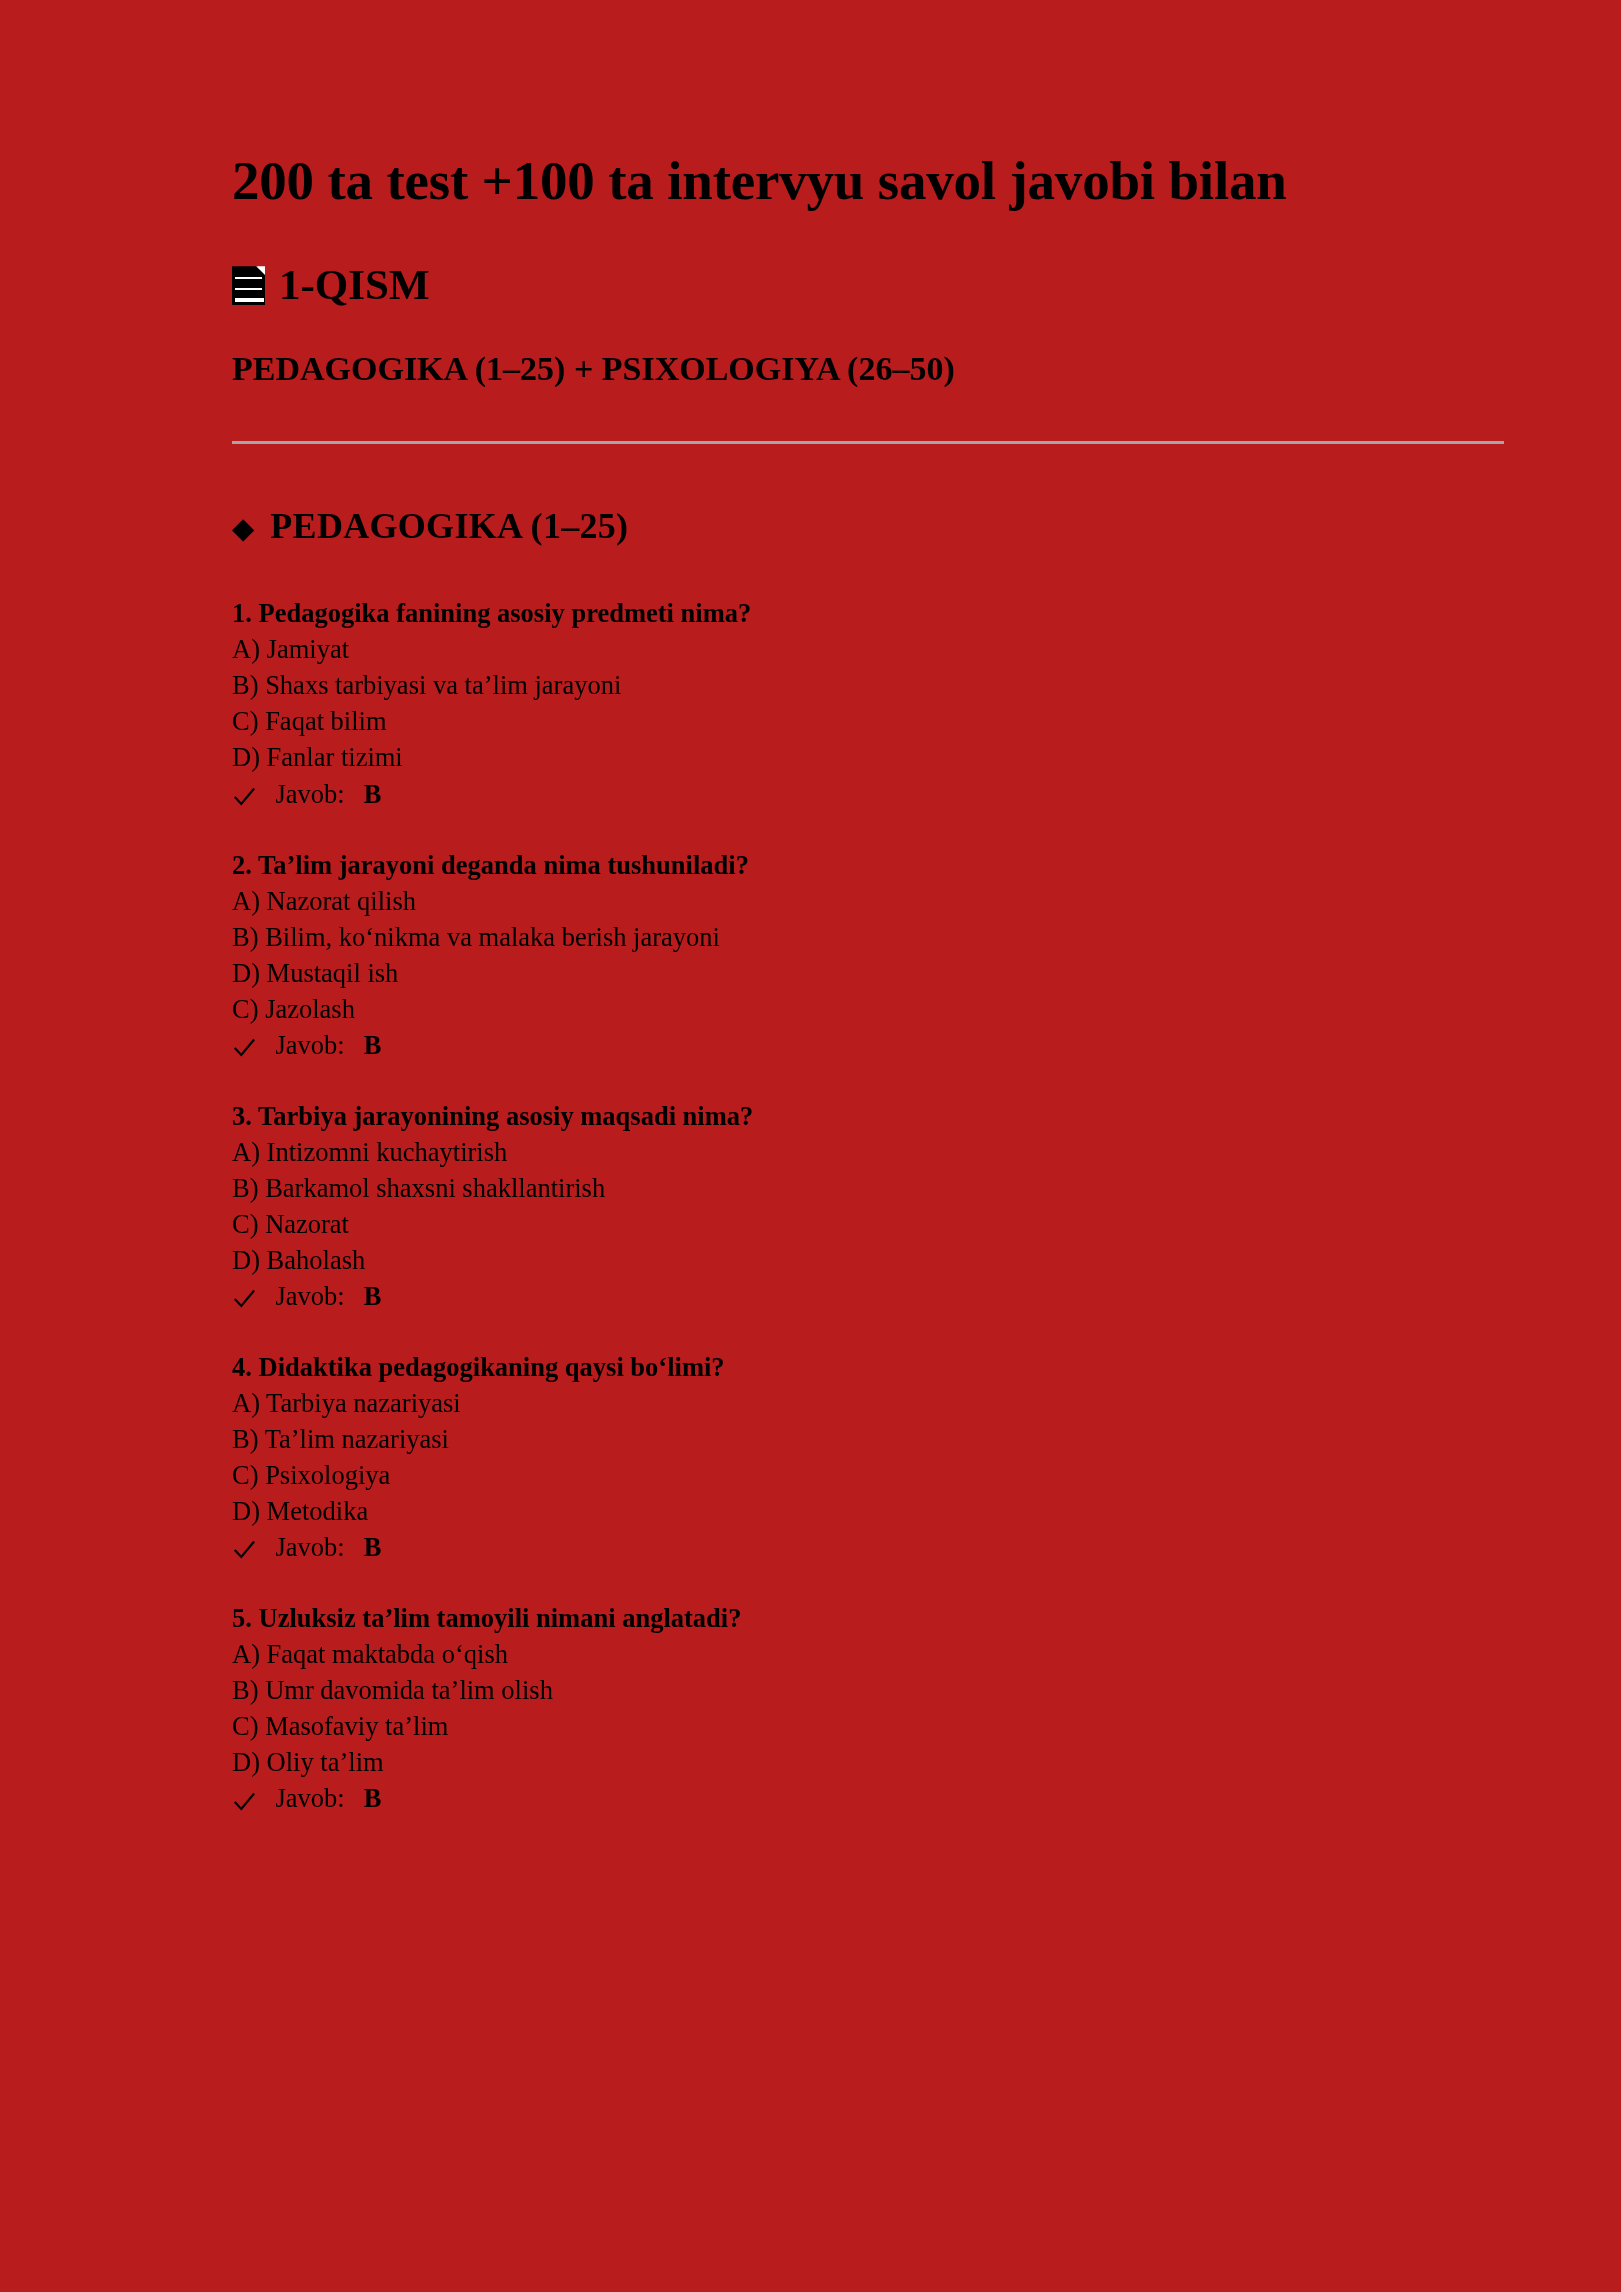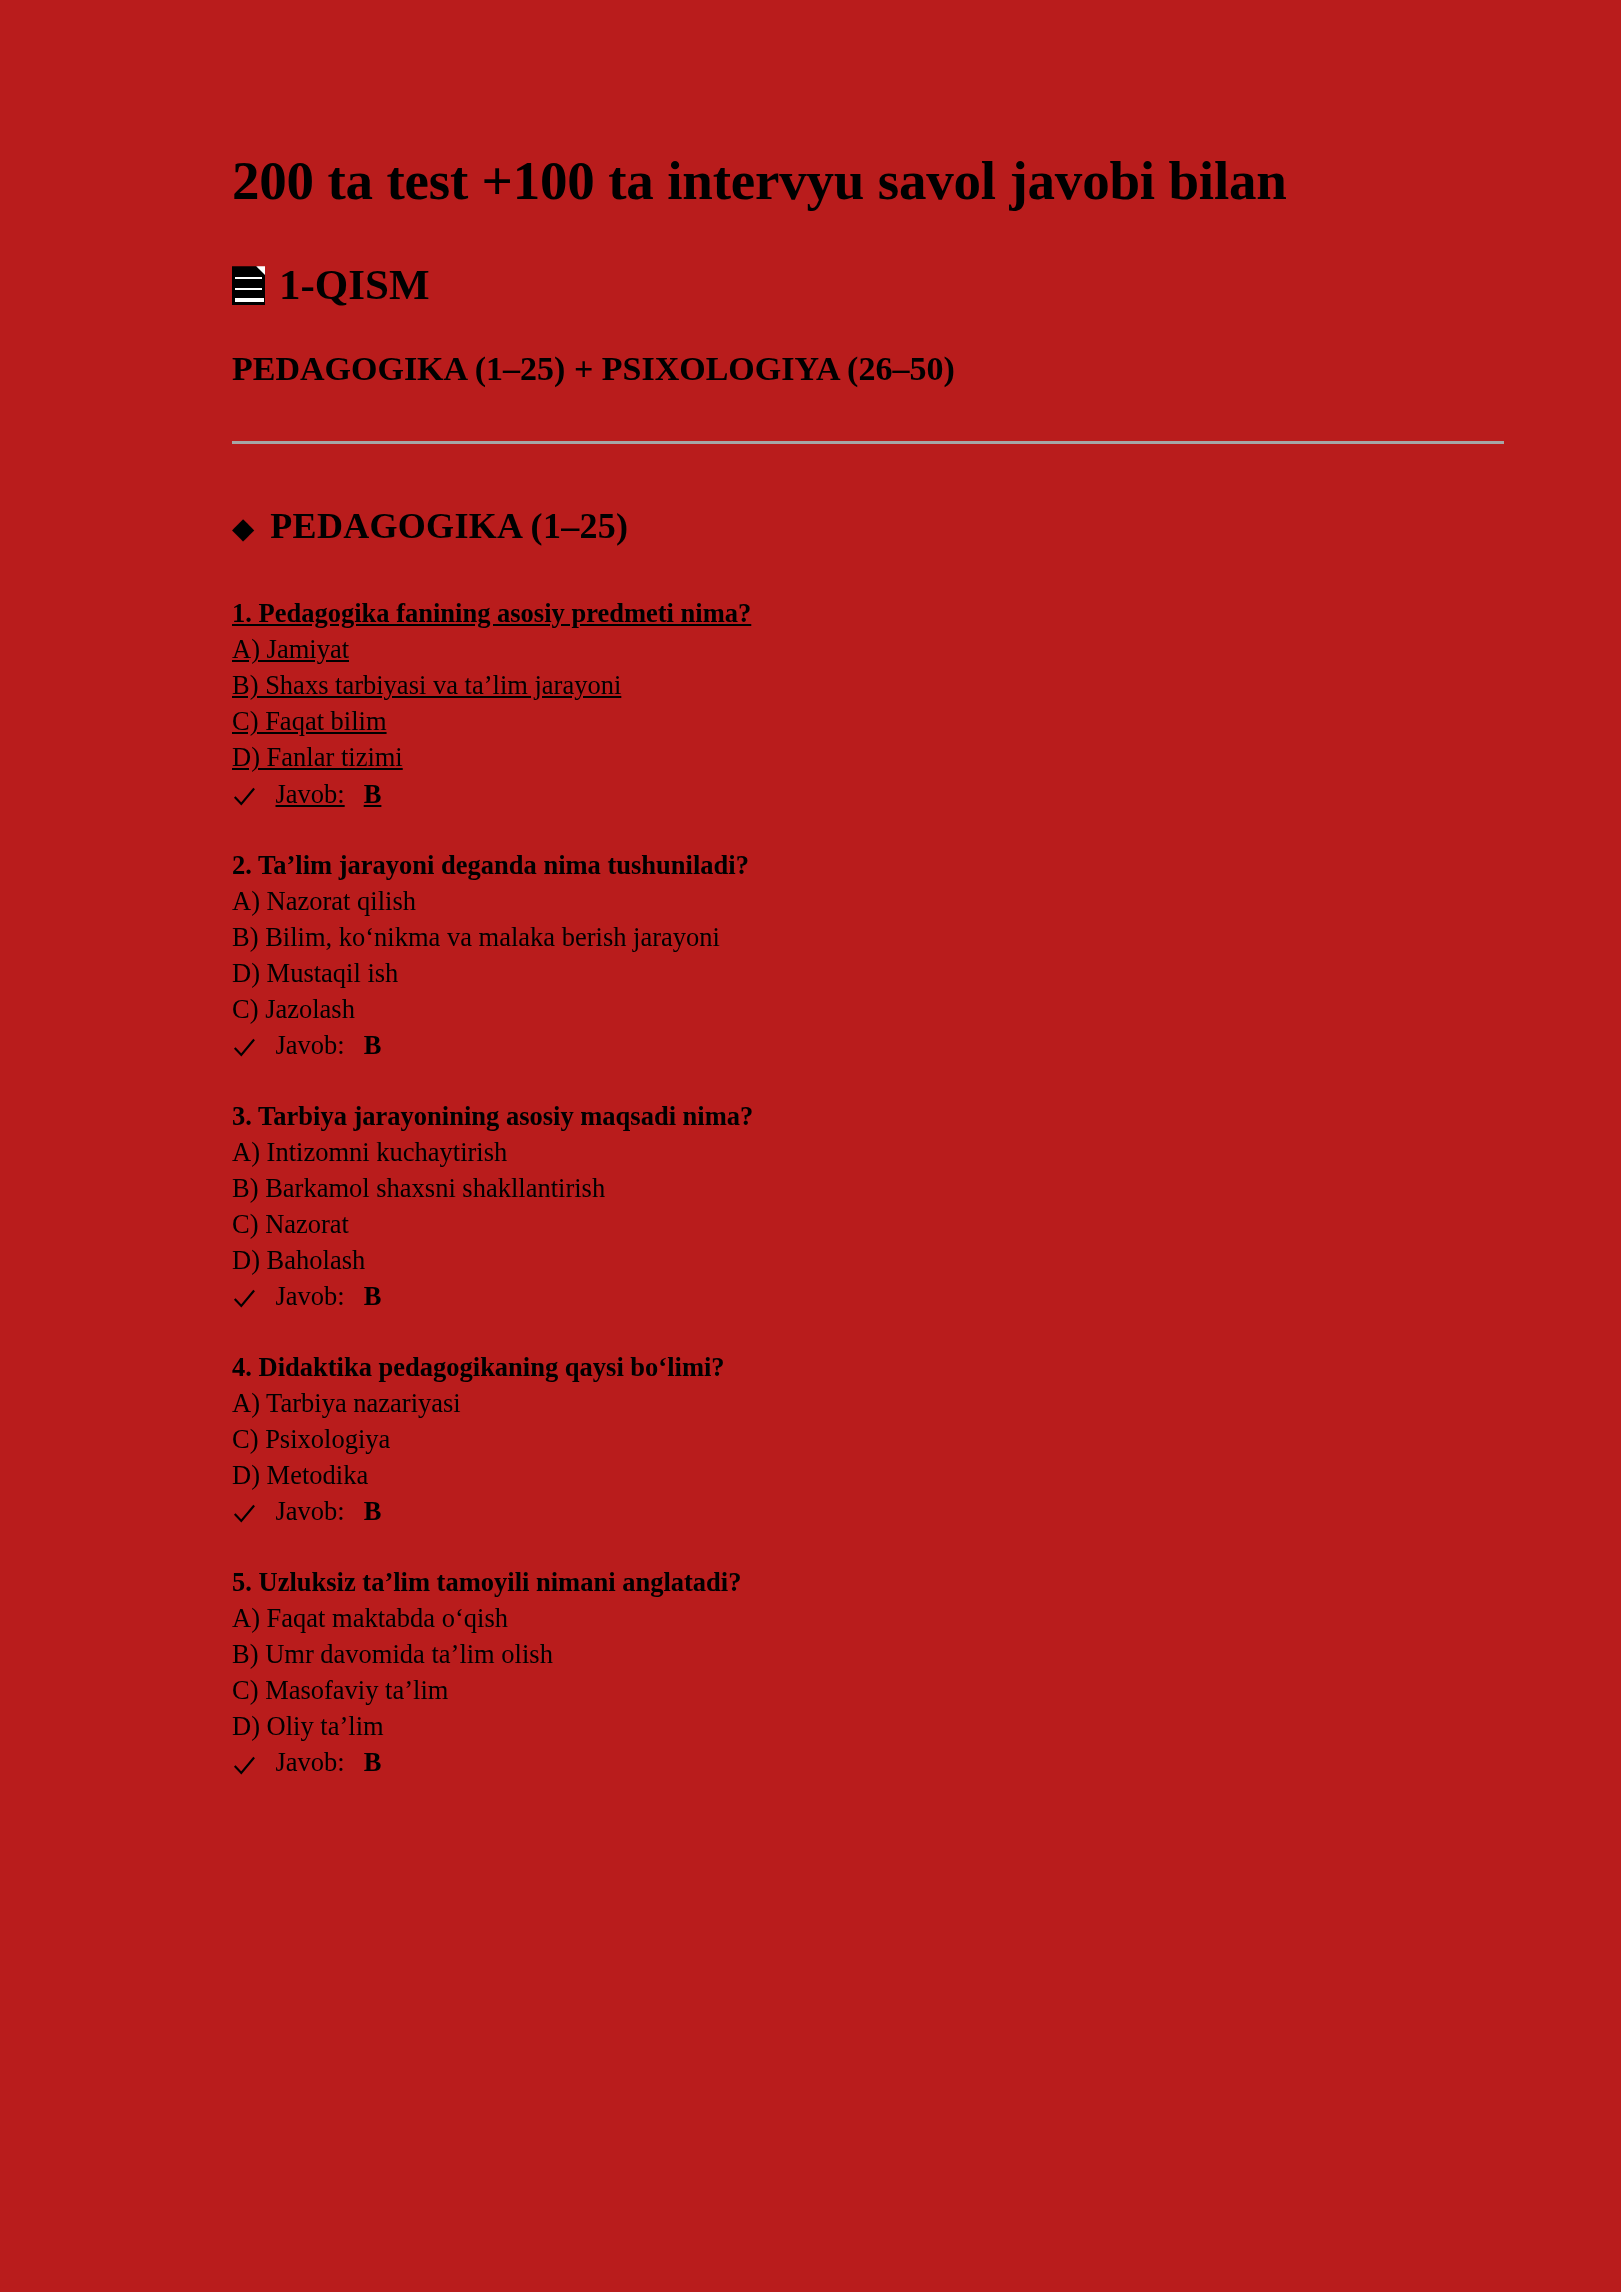--- a/index.html
+++ b/index.html
@@ -133,21 +133,20 @@
     margin: 0;
     padding: 0;
     list-style: none;
   }
   .question-block {
     margin: 0;
     padding-top: 35px;
   }
   .question-block:first-child {
     padding-top: 47px;
-    text-decoration: underline;
   }
   .q-text {
     font-size: 26.5px;
     font-weight: bold;
     line-height: 1.36;
     margin: 0;
     white-space: nowrap;
   }
   .opt {
     font-size: 26.5px;
@@ -243,20 +242,21 @@
             <span class="check-icon"><svg viewBox="0 0 24 24" width="24.5" height="24.5" aria-hidden="true">
                 <path d="M3.4 12.6 L9.1 18.6 L21 4.2" fill="none" stroke="#000" stroke-width="2.1" stroke-linecap="square" stroke-linejoin="miter"></path>
               </svg></span>
             <span class="answer-label">Javob:</span>
             <span class="answer-value">B</span>
           </p>
         </div>
         <div class="question-block">
           <p class="q-text">4. Didaktika pedagogikaning qaysi bo‘limi?</p>
           <p class="opt">A) Tarbiya nazariyasi</p>
+          <p class="opt">B) Ta’lim nazariyasi</p>
           <p class="opt">C) Psixologiya</p>
           <p class="opt">D) Metodika</p>
           <p class="answer-line">
             <span class="check-icon"><svg viewBox="0 0 24 24" width="24.5" height="24.5" aria-hidden="true">
                 <path d="M3.4 12.6 L9.1 18.6 L21 4.2" fill="none" stroke="#000" stroke-width="2.1" stroke-linecap="square" stroke-linejoin="miter"></path>
               </svg></span>
             <span class="answer-label">Javob:</span>
             <span class="answer-value">B</span>
           </p>
         </div>

